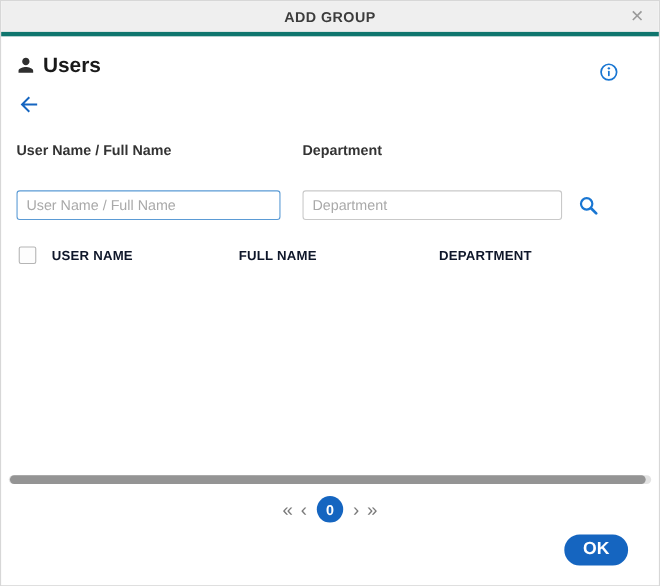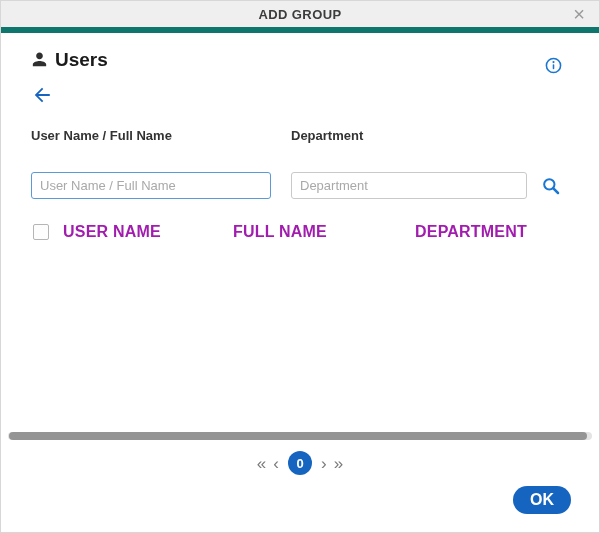--- a/index.html
+++ b/index.html
@@ -13,21 +13,21 @@
     width: 600px;
     height: 533px;
     background: #ffffff;
     border: 1px solid #d7d7d7;
     overflow: hidden;
   }
   
   .titlebar {
     height: 32px;
     background: #efefef;
-    border-bottom: 6px solid #0f766e;
+    border-bottom: 4px solid #0f766e;
     display: flex;
     align-items: center;
     justify-content: center;
     position: relative;
   }
   .titlebar-title {
     font-size: 13px;
     font-weight: bold;
     color: #3c3c3c;
     letter-spacing: 0.4px;
@@ -37,21 +37,21 @@
     right: 10px;
     top: 50%;
     transform: translateY(-50%);
     font-size: 20px;
     line-height: 20px;
     color: #9a9a9a;
     cursor: pointer;
     padding: 0 4px;
   }
   
-  .content { padding: 10px 25px 0 14px; margin-left: 16px; }
+  .content { padding: 10px 25px 0 14px; }
   .users-header {
     display: flex;
     align-items: center;
     margin-top: 2px;
   }
   .person-icon { display: inline-flex; margin-right: 7px; }
   .users-title {
     font-size: 19px;
     font-weight: bold;
     color: #1a1a1a;
@@ -111,23 +111,23 @@
   .checkbox {
     width: 16px;
     height: 16px;
     border: 1px solid #b5b5b5;
     border-radius: 2px;
     background: #fdfdfd;
     cursor: pointer;
     flex: 0 0 auto;
   }
   .col-head {
-    font-size: 16px;
-    font-weight: bold;
-    color: #a21caf;
+    font-size: 12px;
+    font-weight: bold;
+    color: #0f172a;
     letter-spacing: 0.2px;
   }
   .col-username { margin-left: 14px; width: 170px; }
   .col-fullname { width: 182px; }
   .col-department { width: 150px; }
   
   .hscrollbar {
     position: absolute;
     left: 7px;
     right: 7px;

